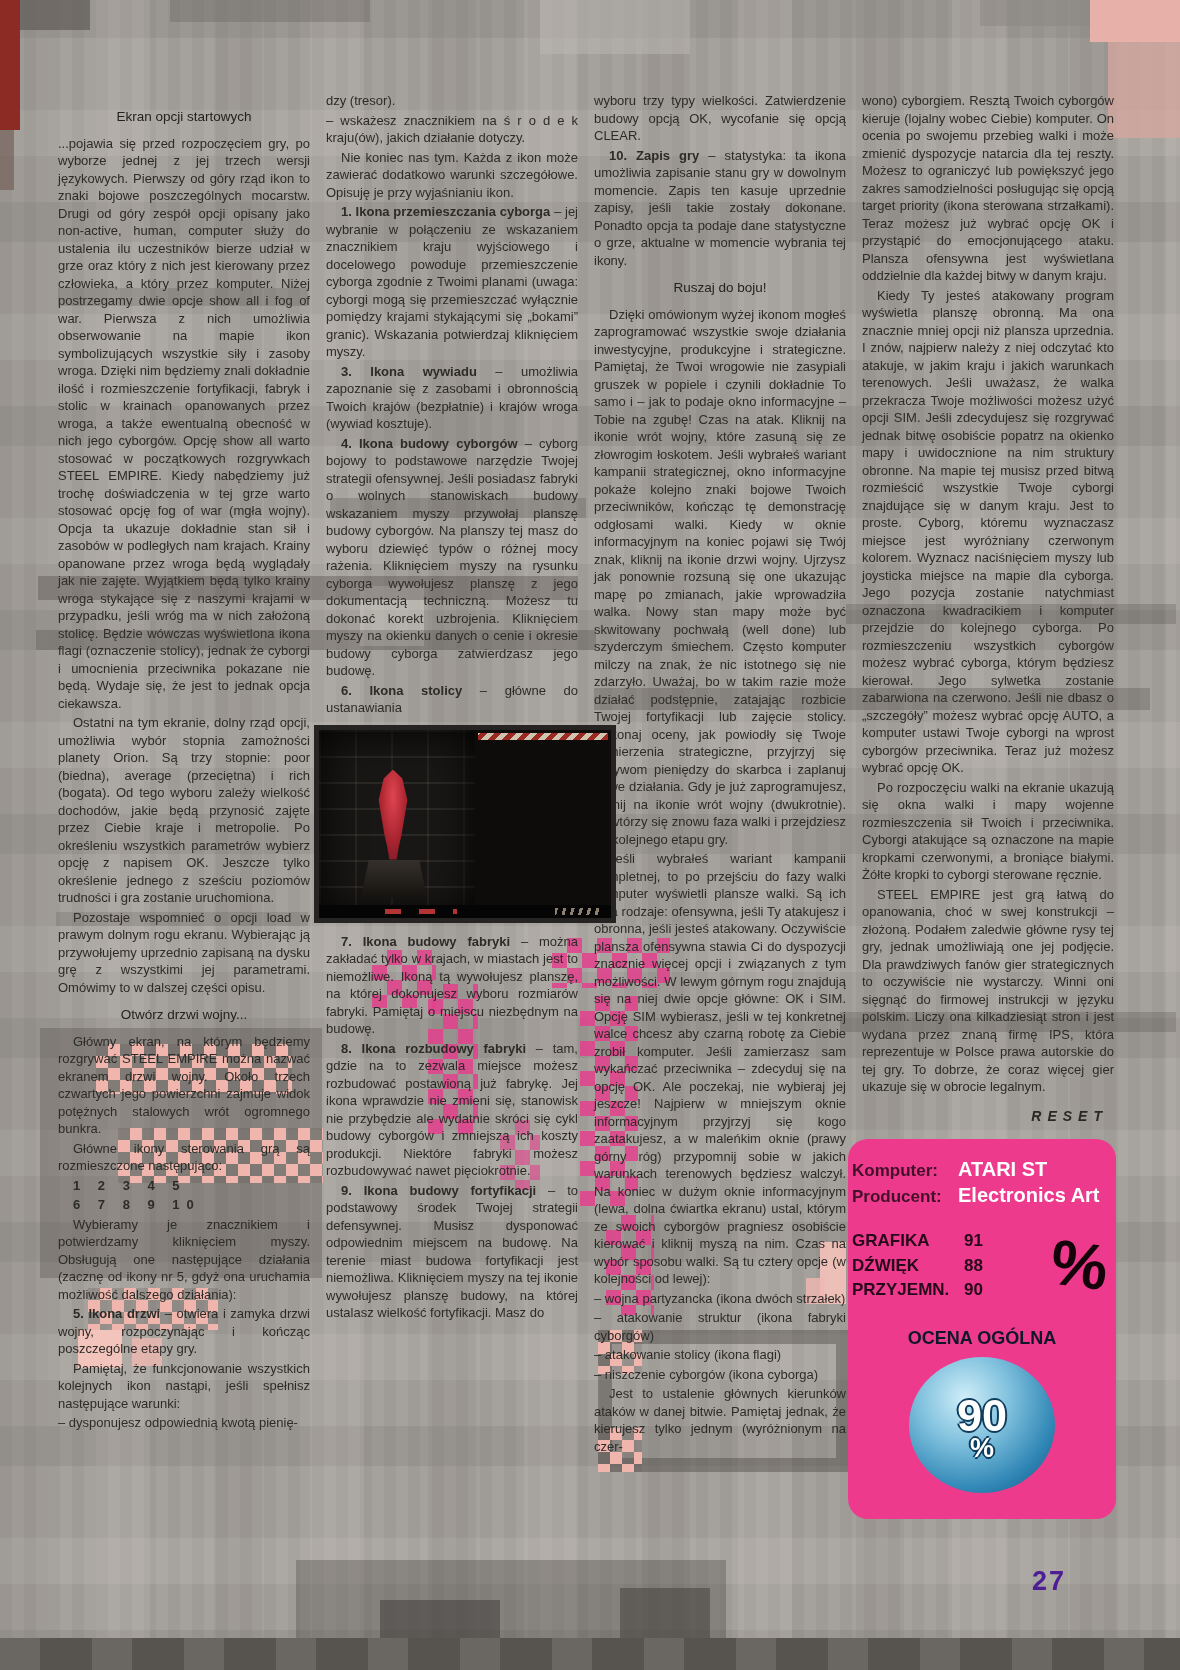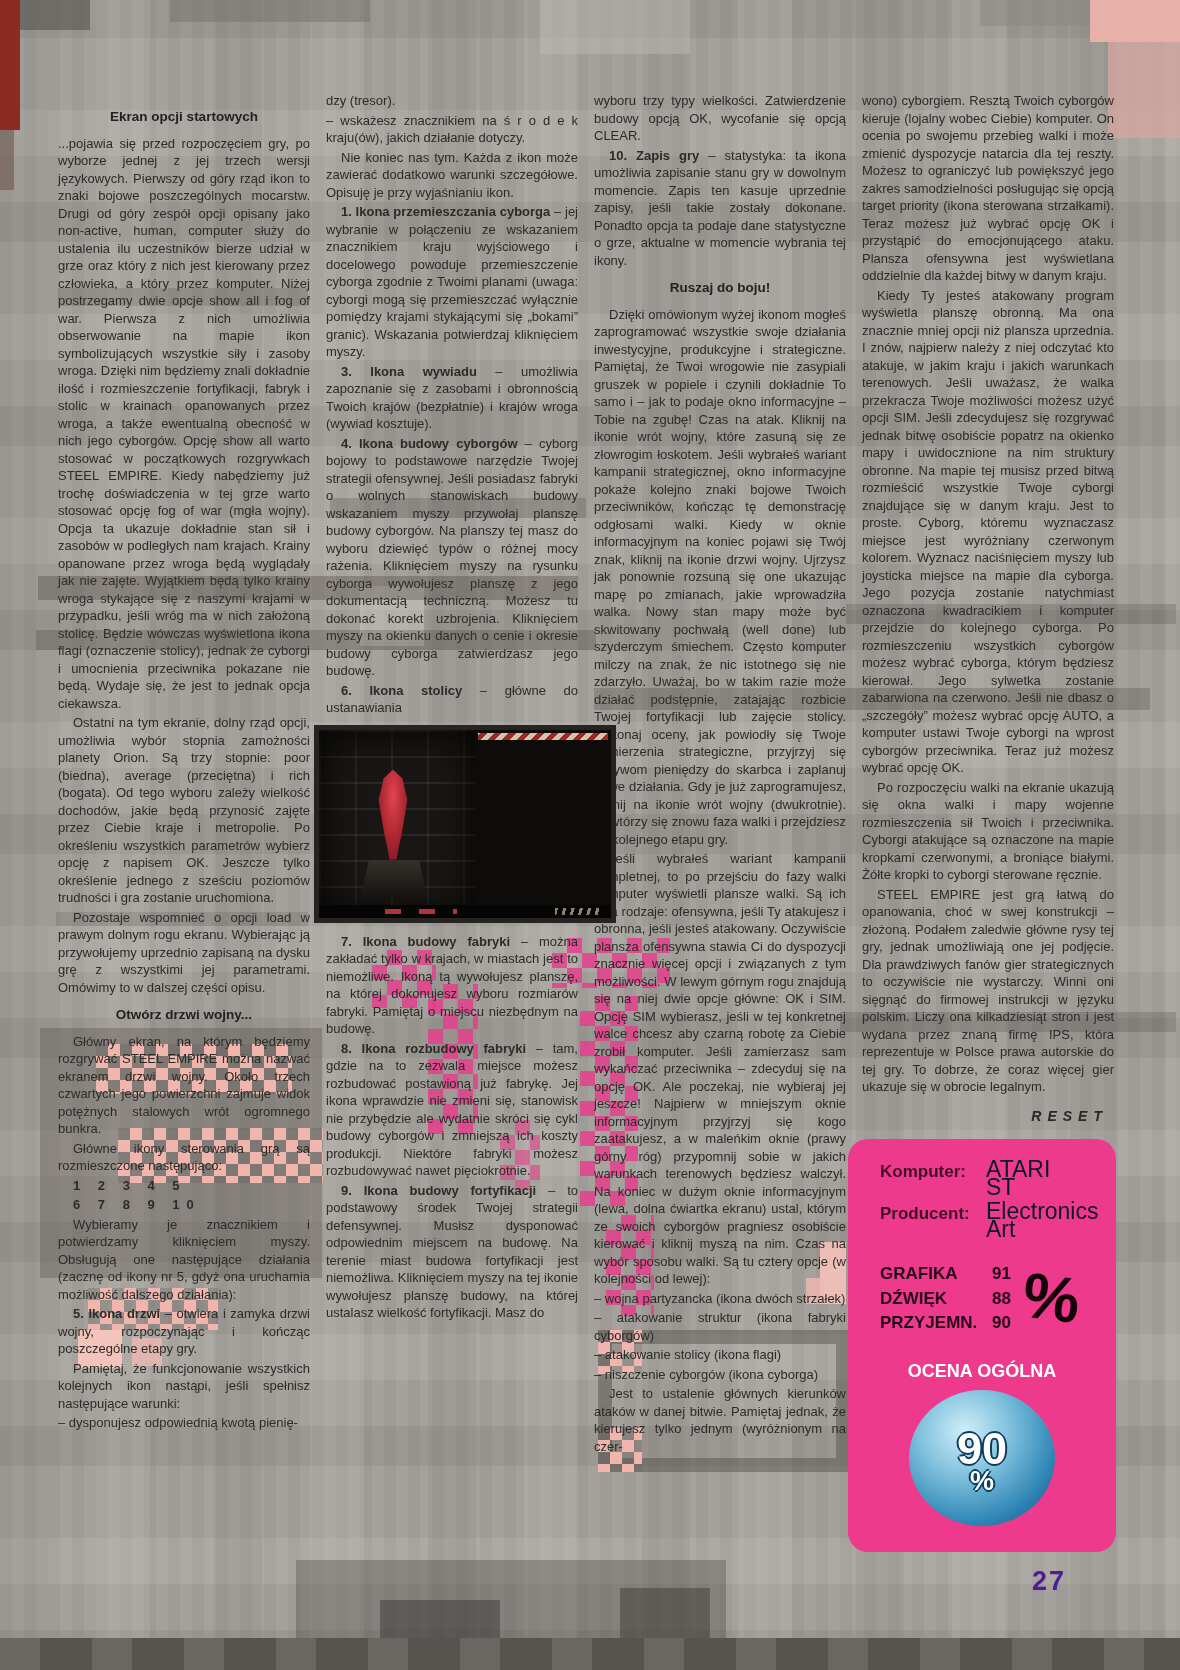--- a/index.html
+++ b/index.html
@@ -48,21 +48,21 @@
   .b4{left:594px;top:688px;width:556px;height:22px;opacity:.8;}
   .b5{left:840px;top:1012px;width:336px;height:20px;opacity:.7;}
   .b6{left:56px;top:912px;width:252px;height:14px;opacity:.5;}
   .b7{left:846px;top:604px;width:330px;height:20px;opacity:.7;}
   .b8{left:330px;top:498px;width:256px;height:20px;opacity:.7;}
   .content{position:relative;z-index:2;display:flex;gap:16px;padding:92px 0 0 58px;align-items:flex-start;}
   .col{width:252px;font-size:13px;line-height:17.5px;color:#2d2b28;text-align:justify;}
   .col p{margin:0 0 2px;text-indent:15px;}
   p.noind{text-indent:0;}
   p.nums{letter-spacing:7px;font-weight:600;}
-  .head{font-size:13.5px;font-weight:700;text-align:center;margin:10px 0 9px;color:#242220;}
+  .head{font-size:13.5px;font-weight:400;text-align:center;margin:10px 0 9px;color:#242220;}
   .head.first{margin-top:16px;}
   .lead{font-weight:700;margin-top:32px;}
   .signature{text-align:right;font-style:italic;letter-spacing:6px;font-weight:600;font-size:14px;margin:12px 6px 0 0;color:#2a2826;}
   
   .shot{position:relative;width:302px;height:198px;margin:8px 0 10px -12px;background:#0a0908;border:5px solid #262422;box-sizing:border-box;display:flex;z-index:2;}
   .shot-left{position:relative;width:54%;height:100%;background-color:#191715;
     background-image:linear-gradient(rgba(200,190,180,.10) 2px,transparent 2px),linear-gradient(90deg,rgba(200,190,180,.08) 2px,transparent 2px);
     background-size:36px 26px;box-shadow:inset 0 0 44px #000;}
   .red-figure{position:absolute;left:56px;top:40px;width:36px;height:90px;
     background:radial-gradient(ellipse at 50% 30%,#e04550 0%,#a8242f 50%,#5e1420 100%);
@@ -79,30 +79,30 @@
   .ln:nth-of-type(7){width:60%;background:#35502e;}
   .ln:nth-of-type(8){width:52%;}
   .ln:nth-of-type(9){width:72%;background:#6b4a2e;margin-top:14px;}
   .ln:nth-of-type(10){width:40%;}
   .ln:nth-of-type(11){width:58%;}
   .ln:nth-of-type(12){width:34%;}
   .shot-strip{position:absolute;left:0;right:0;bottom:0;height:13px;background:#050505;}
   .dashes{position:absolute;bottom:4px;left:66px;width:72px;height:5px;background:repeating-linear-gradient(90deg,#b23434 0 16px,transparent 16px 34px);}
   .chev{position:absolute;bottom:3px;right:10px;width:46px;height:7px;background:repeating-linear-gradient(105deg,#8d8070 0 3px,transparent 3px 8px);}
   
-  .review{position:relative;width:268px;margin:14px 0 0 -14px;background:#ee3a8c;border-radius:20px;padding:22px 32px 26px;box-sizing:border-box;color:#2a0c1c;}
+  .review{position:relative;width:268px;margin:14px 0 0 -14px;background:#ee3a8c;border-radius:20px;padding:22px 4px 26px;box-sizing:border-box;color:#2a0c1c;}
   .rev-row{display:flex;font-size:17px;margin-bottom:7px;align-items:baseline;}
   .rev-label{width:106px;font-weight:700;color:#43102a;flex:none;}
-  .rev-value{font-weight:400;color:#0f172a;font-size:23px;}
+  .rev-value{font-weight:700;color:#ffffff;font-size:20px;}
   .ratings{display:flex;align-items:center;margin-top:20px;}
   .rat-rows{flex:1;}
   .rat-row{display:flex;font-size:17px;font-weight:700;margin:7px 0;color:#26091a;}
   .rat-label{width:112px;flex:none;}
   .big-pct{font-size:64px;font-weight:700;color:#140309;transform:rotate(7deg);line-height:1;margin:0 4px 0 2px;}
-  .overall-label{text-align:center;font-weight:700;font-size:18px;margin-top:24px;color:#ffffff;}
+  .overall-label{text-align:center;font-weight:700;font-size:18px;margin-top:24px;color:#0f172a;}
   .ball{width:146px;height:136px;border-radius:50%;margin:10px auto 0;display:flex;flex-direction:column;align-items:center;justify-content:center;
     background:radial-gradient(circle at 38% 30%,#cfeef8 0%,#7fc0dd 35%,#2f86b5 70%,#134f78 100%);}
   .ball-num{font-size:45px;font-weight:800;color:#fff;line-height:1;
     text-shadow:0 2px 0 #0d3c5c,2px 0 0 #0d3c5c,-2px 0 0 #0d3c5c,0 -2px 0 #0d3c5c;}
   .ball-pct{font-size:27px;font-weight:800;color:#fff;margin-top:2px;
     text-shadow:0 2px 0 #0d3c5c,2px 0 0 #0d3c5c,-2px 0 0 #0d3c5c,0 -2px 0 #0d3c5c;}
   .pageno{position:absolute;left:1032px;top:1566px;font-size:27px;font-weight:700;color:#4c1d95;z-index:4;letter-spacing:2px;}
 </style>
 </head>
 <body>

